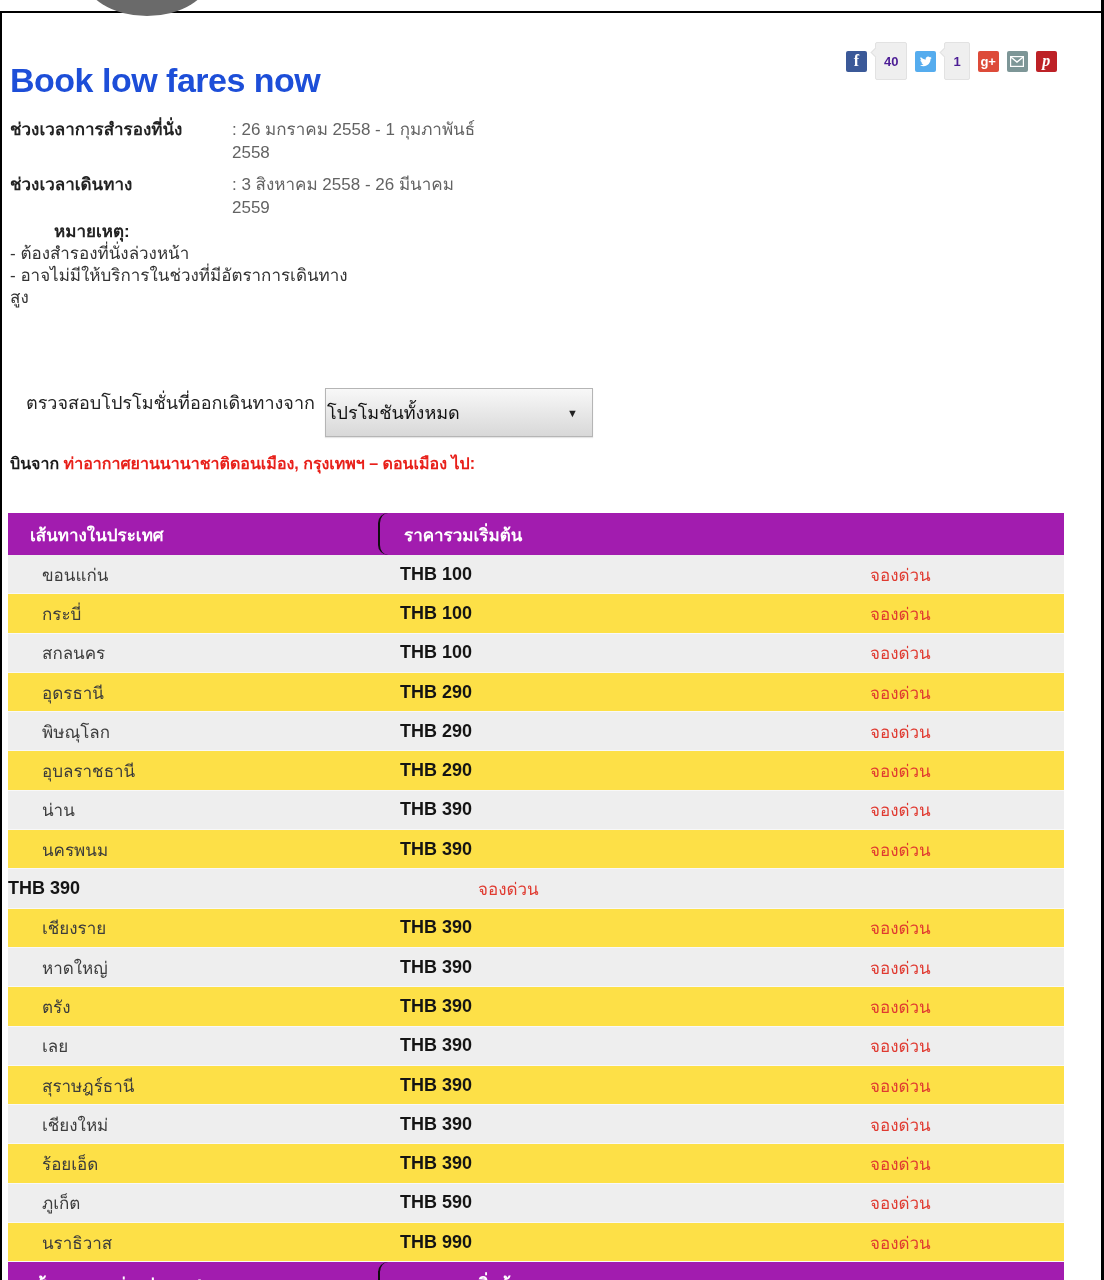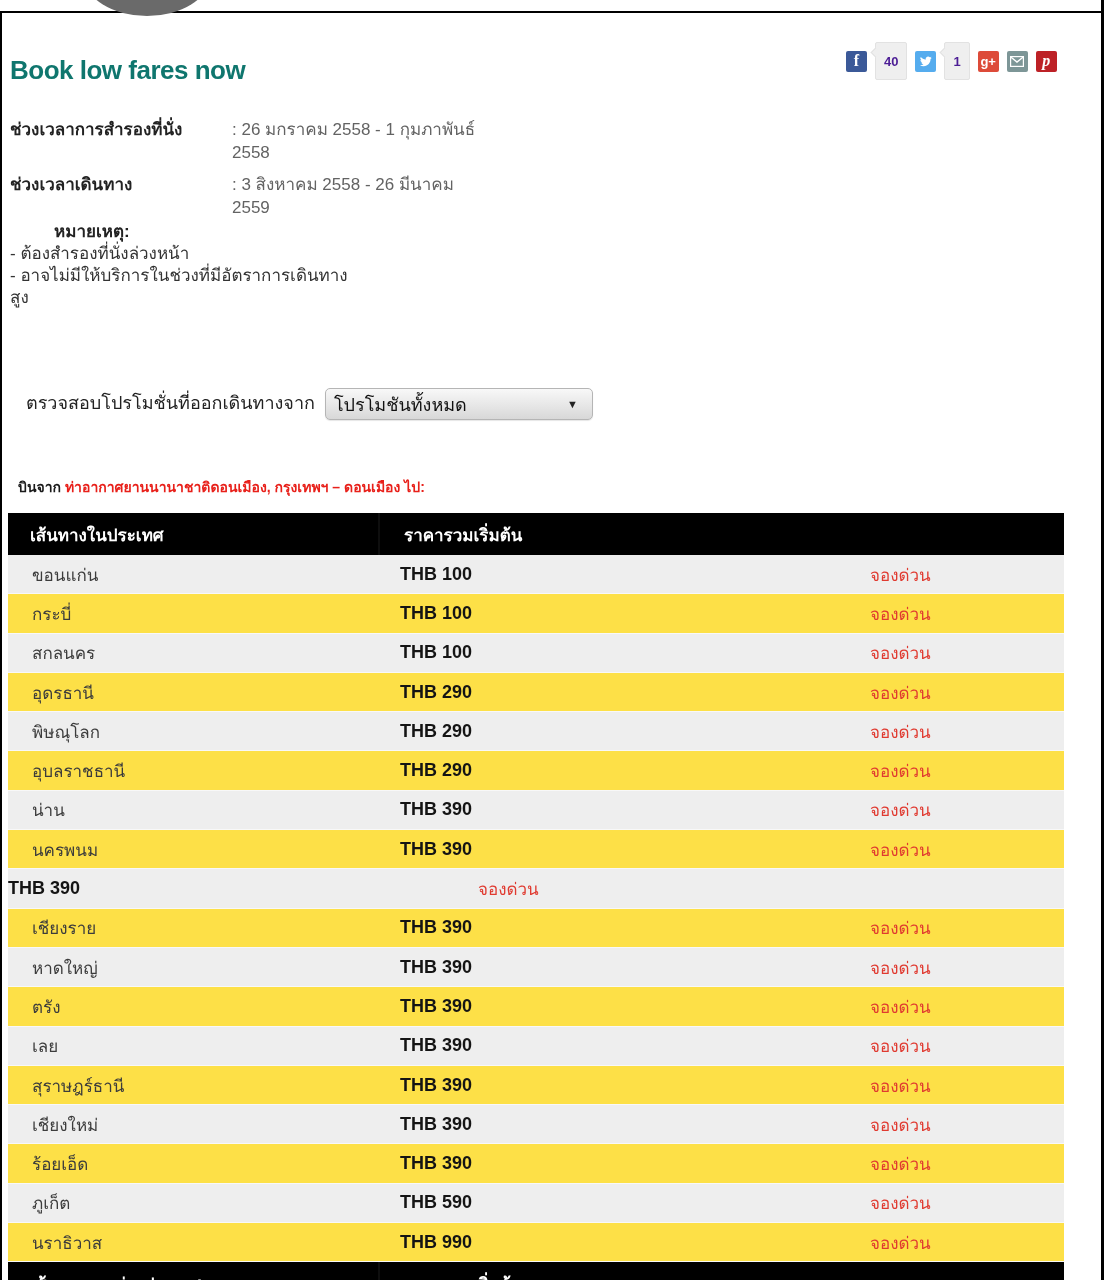--- a/index.html
+++ b/index.html
@@ -9,22 +9,22 @@
     font-family:"Liberation Sans","DejaVu Sans",sans-serif;
   }
   
   .frame-top   { position:absolute; top:11px; left:0; width:1104px; height:2px; background:#000; z-index:1; }
   .frame-left  { position:absolute; top:11px; left:0; width:2px;  height:1269px; background:#000; z-index:1; }
   .frame-right { position:absolute; top:0;    right:0; width:3px; height:1280px; background:#000; z-index:1; }
   .logo-blob   { position:absolute; left:84px; top:-64px; width:126px; height:80px;
                  background:#6a6a6a; border-radius:50%; z-index:2; }
 
   
-  .page-title { position:absolute; left:10px; top:38px; font-size:26px; font-weight:bold;
-                color:#0f766e; letter-spacing:-0.5px; }
+  .page-title { position:absolute; left:10px; top:38px; font-size:34px; font-weight:bold;
+                color:#1d4ed8; letter-spacing:-0.5px; }
 
   
   .share-bar { position:absolute; left:846px; top:42px; display:flex; align-items:center; gap:8px; z-index:2; }
   .share-btn { width:21px; height:21px; border-radius:2px; display:flex; align-items:center;
                justify-content:center; color:#fff; cursor:pointer; flex:none; }
   .share-btn.fb  { font-family:"Liberation Serif",serif; font-weight:bold; font-size:16px; }
   .share-btn.gp  { font-weight:bold; font-size:13px; }
   .share-btn.pin { font-family:"Liberation Serif",serif; font-style:italic; font-weight:bold; font-size:16px; }
   .count-bubble { height:20px; background:#efefef; border:1px solid #e2e2e2; border-radius:2px;
                   padding:8px 8px; font-size:13px; font-weight:bold; color:#4c1d95;
@@ -39,40 +39,40 @@
   .info-label { width:222px; font-weight:bold; font-size:17px; color:#222; line-height:23px; }
   .info-value { width:250px; font-size:17px; color:#636363; line-height:23px; }
 
   
   .notes { position:absolute; left:10px; top:221px; width:340px; font-size:17px; color:#333; line-height:22px; }
   .notes-heading { font-weight:bold; color:#222;margin-left:44px; }
 
   
   .promo-filter { position:absolute; left:26px; top:388px; display:flex; align-items:flex-start; }
   .promo-label  { font-size:18px; color:#222; margin-right:10px; }
-  .promo-select { width:268px; height:32px; box-sizing:border-box; position:relative;
+  .promo-select { width:268px; height:49px; box-sizing:border-box; position:relative;
                   background:linear-gradient(#f8f8f8,#d8d8d8); border:1px solid #b5b5b5;
-                  border-radius:5px; box-shadow:0 1px 1px rgba(0,0,0,0.10);
-                  display:flex; align-items:center; padding:0 8px; font-size:18px; color:#111; cursor:pointer; }
+                  border-radius:0; box-shadow:0 1px 1px rgba(0,0,0,0.10);
+                  display:flex; align-items:center; padding:0 1px; font-size:18px; color:#111; cursor:pointer; }
   .select-arrow { position:absolute; right:14px; font-size:11px; color:#222; }
 
   
-  .route-heading   { position:absolute; left:18px; top:451px; font-size:14px; font-weight:bold; color:#1a1a1a;margin-top:25px; }
+  .route-heading   { position:absolute; left:10px; top:451px; font-size:16px; font-weight:bold; color:#1a1a1a; }
   .route-highlight { color:#e8201a; }
 
   
   .fare-table { position:absolute; left:8px; top:513px; width:1056px; }
-  .thead { display:flex; height:42px; background:#000000; color:#fff; font-weight:bold;
+  .thead { display:flex; height:42px; background:#a21caf; color:#fff; font-weight:bold;
            font-size:17px; align-items:stretch; }
   .th1 { width:370px; padding-left:22px; box-sizing:border-box; display:flex; align-items:center; }
-  .th2 { flex:1; padding-left:24px; border-left:2px solid #0e0e0e; display:flex; align-items:center; }
+  .th2 { flex:1; padding-left:24px; border-left:2px solid #0e0e0e; display:flex; align-items:center;border-radius:10px; }
   .frow { display:flex; height:39.3px; align-items:center; font-size:17px;
           background:#fde047; border-bottom:1px solid #f8f8f8; box-sizing:border-box; }
   .frow.alt { background:#eeeeee; }
-  .fc1 { width:392px; padding-left:24px; box-sizing:border-box; color:#3c3c3c; }
+  .fc1 { width:392px; padding-left:34px; box-sizing:border-box; color:#3c3c3c; }
   .fc2 { width:462px; box-sizing:border-box; font-weight:bold; color:#141414; font-size:18px; }
   .fc3 { flex:1; }
   .book-link { color:#e03a30; padding-left:8px; display:inline-block; cursor:pointer; text-decoration:none; }
 </style>
 </head>
 <body>
 
 <div class="frame-top"></div>
 <div class="frame-left"></div>
 <div class="frame-right"></div>

